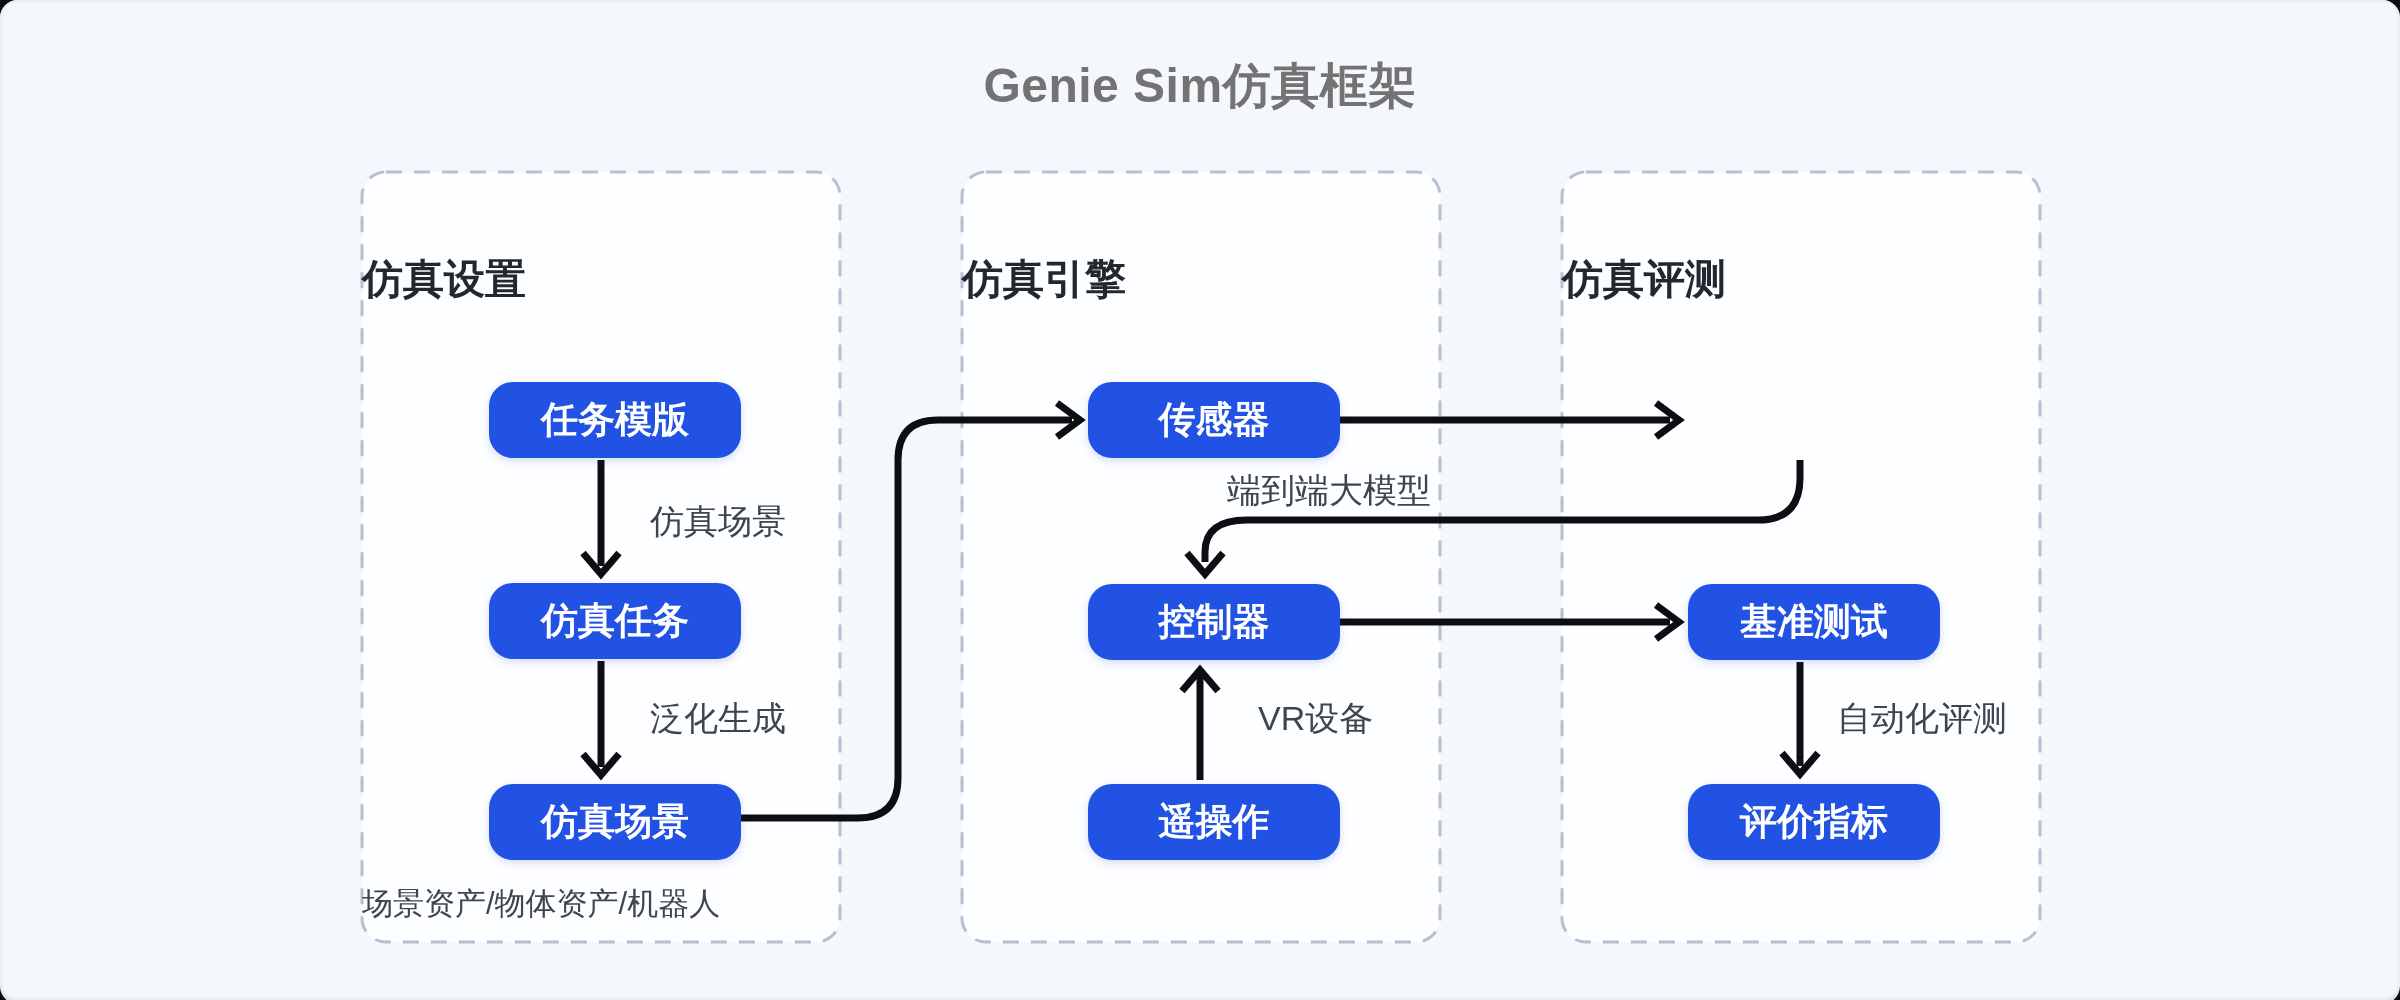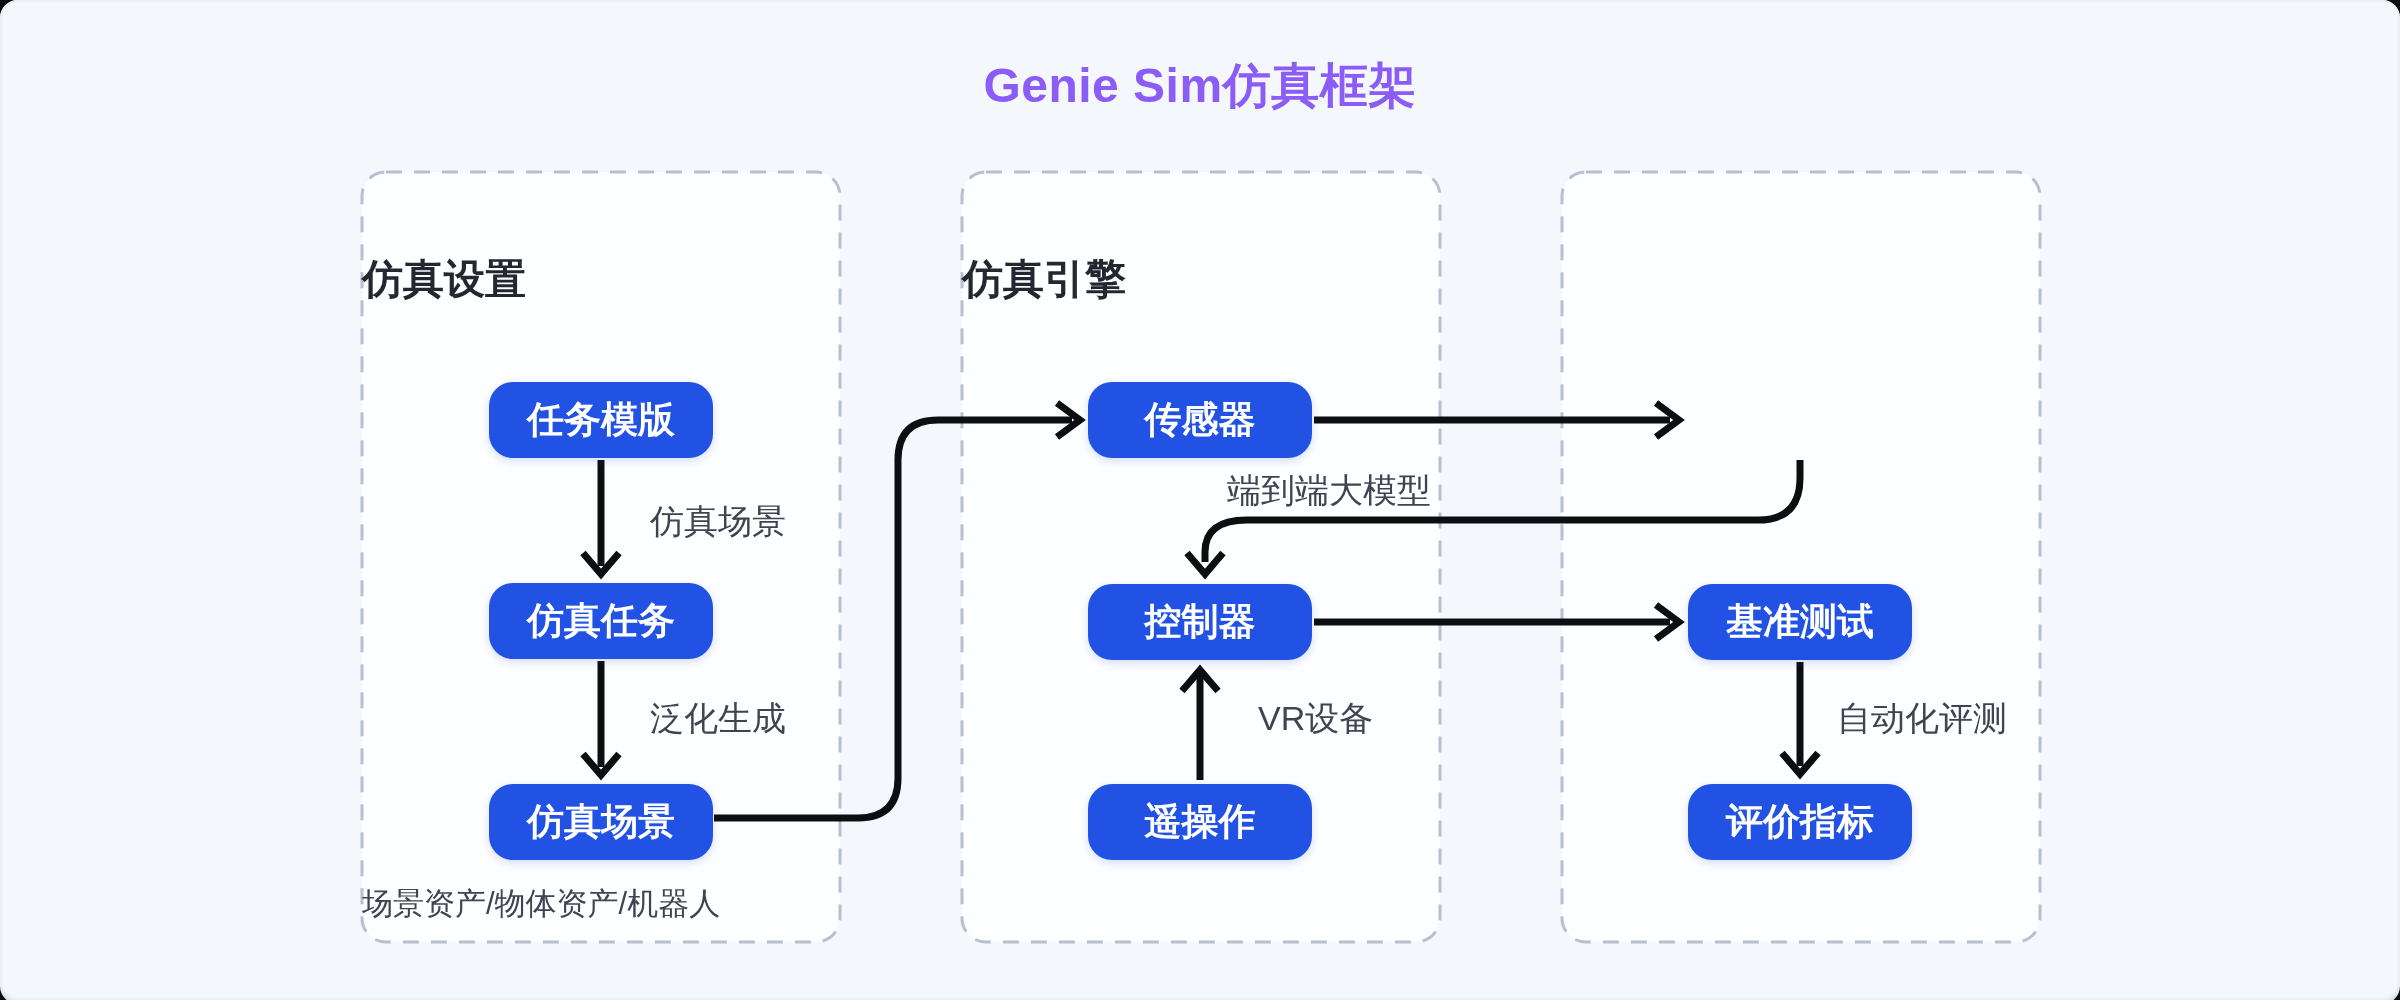--- a/index.html
+++ b/index.html
@@ -29,34 +29,34 @@
     height: 1000px;
   }
   .main-title {
     position: absolute;
     left: 0;
     top: 54px;
     width: 100%;
     text-align: center;
     font-size: 48px;
     font-weight: 700;
-    color: #8b5cf6;
+    color: #737373;
     letter-spacing: 0.5px;
   }
   .panel-title {
     position: absolute;
     top: 252px;
     width: 478px;
     font-size: 41px;
     font-weight: 700;
     color: #23272f;
   }
   .node {
     position: absolute;
-    width: 224px;
+    width: 252px;
     height: 76px;
     background: #2152e4;
     border-radius: 24px;
     color: #ffffff;
     font-size: 37px;
     font-weight: 700;
     display: flex;
     align-items: center;
     justify-content: center;
     box-shadow: 0 3px 9px rgba(30, 70, 200, 0.18);
@@ -123,20 +123,21 @@
           <path d="M 1800 662 V 766"></path>
           <polyline points="1782,753 1800,774 1818,753"></polyline>
         </g>
       </g>
     </svg>
 
     <div class="main-title">Genie Sim仿真框架</div>
 
     <div class="panel-title" style="left:362px">仿真设置</div>
     <div class="panel-title" style="left:962px">仿真引擎</div>
+    <div class="panel-title" style="left:1562px">仿真评测</div>
 
     <div class="node" style="left:489px;top:382px">任务模版</div>
     <div class="node" style="left:489px;top:583px">仿真任务</div>
     <div class="node" style="left:489px;top:784px">仿真场景</div>
 
     <div class="node" style="left:1088px;top:382px">传感器</div>
     <div class="node" style="left:1088px;top:584px">控制器</div>
     <div class="node" style="left:1088px;top:784px">遥操作</div>
 
     <div class="node" style="left:1688px;top:584px">基准测试</div>

